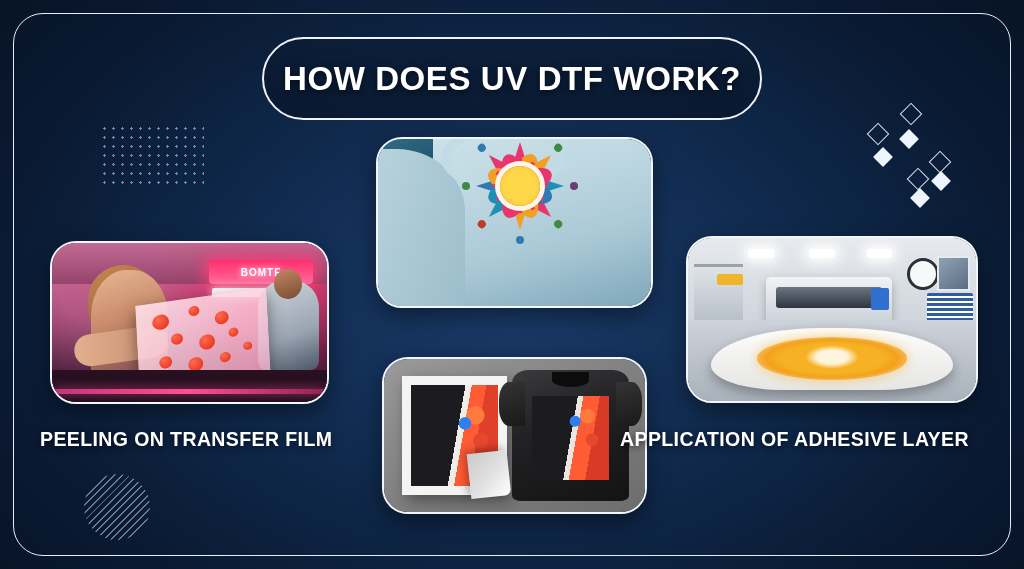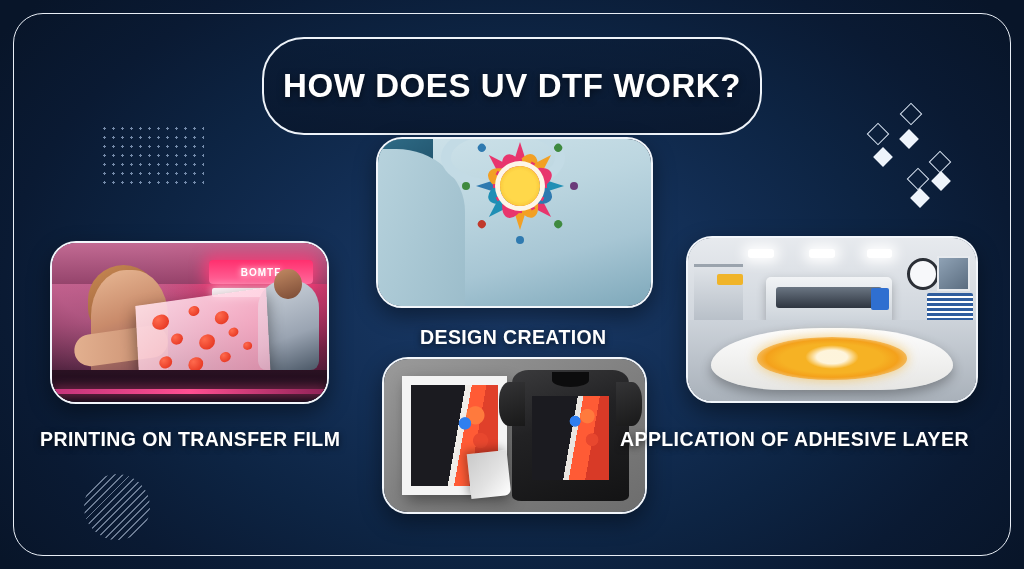--- a/index.html
+++ b/index.html
@@ -14,21 +14,21 @@
       radial-gradient(ellipse 62% 78% at 50% 52%, #1a3a68 0%, #132f56 32%, #0d2443 58%, #0a1a33 80%, #081529 100%);
   }
   
   .frame{
     position:absolute;left:13px;top:13px;right:13px;bottom:13px;
     border:1.6px solid #e8eef6;border-radius:30px;
     box-sizing:border-box;pointer-events:none;
   }
   
   .title-pill{
-    position:absolute;left:262px;top:37px;width:500px;height:98px;
+    position:absolute;left:262px;top:37px;width:500px;height:83px;
     border:2px solid #eef3f9;border-radius:42px;
     display:flex;align-items:center;justify-content:center;
     background:linear-gradient(180deg,rgba(10,26,50,.55),rgba(8,20,40,.75));
     box-sizing:border-box;
   }
   .title-pill .t{
     color:#ffffff;font-size:33px;font-weight:bold;letter-spacing:.6px;
     text-shadow:0 2px 7px rgba(0,0,0,.55);white-space:nowrap;
   }
   
@@ -333,21 +333,21 @@
           <i style="left:70%;top:40%;width:10px;height:9px;"></i>
           <i style="left:16%;top:62%;width:13px;height:12px;"></i>
           <i style="left:38%;top:68%;width:15px;height:14px;"></i>
           <i style="left:62%;top:66%;width:11px;height:10px;"></i>
           <i style="left:80%;top:58%;width:9px;height:8px;"></i>
         </div>
         <div class="press"></div>
       </div>
     </div>
   </div>
-  <div class="label" id="lbl-print">PRINTING ON TRANSFER FILM</div>
+  <div class="label" id="lbl-print">PEELING ON TRANSFER FILM</div>
 
   <div class="card" id="card-design">
     <div class="photo">
       <div class="p2">
         <div class="bgdark"></div>
         <div class="shoulder"></div>
         <div class="collar"></div>
         <div class="mandala">
           <div class="spoke" style="transform:translate(-50%,-100%) rotate(0deg);border-bottom-color:#e8356d;"></div>
           <div class="spoke" style="transform:translate(-50%,-100%) rotate(45deg);border-bottom-color:#f2a024;"></div>
@@ -383,21 +383,20 @@
           <div class="dot" style="transform:rotate(135deg) translateY(-54px);background:#3f8a3f;"></div>
           <div class="dot" style="transform:rotate(180deg) translateY(-54px);background:#2f7ab0;"></div>
           <div class="dot" style="transform:rotate(225deg) translateY(-54px);background:#c0392b;"></div>
           <div class="dot" style="transform:rotate(270deg) translateY(-54px);background:#3f8a3f;"></div>
           <div class="dot" style="transform:rotate(315deg) translateY(-54px);background:#2f7ab0;"></div>
           <div class="core"></div>
         </div>
       </div>
     </div>
   </div>
-  <div class="label" id="lbl-design">DESIGN CREATION</div>
 
   <div class="card" id="card-peel">
     <div class="photo">
       <div class="p3">
         <div class="sheet">
           <div class="art"></div>
           <div class="curl"></div>
         </div>
         <div class="tee">
           <div class="sl l"></div>

